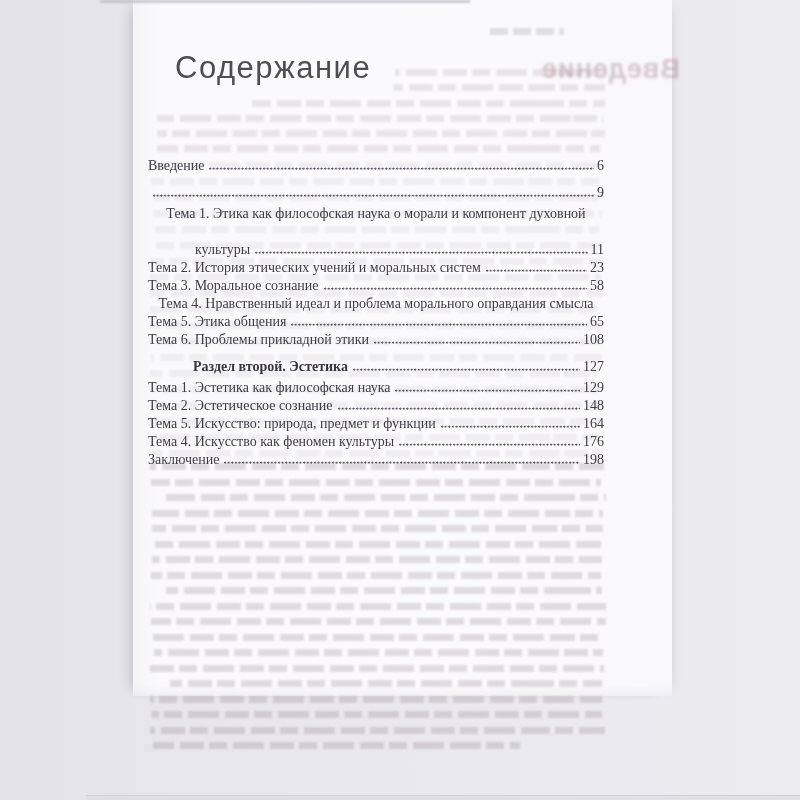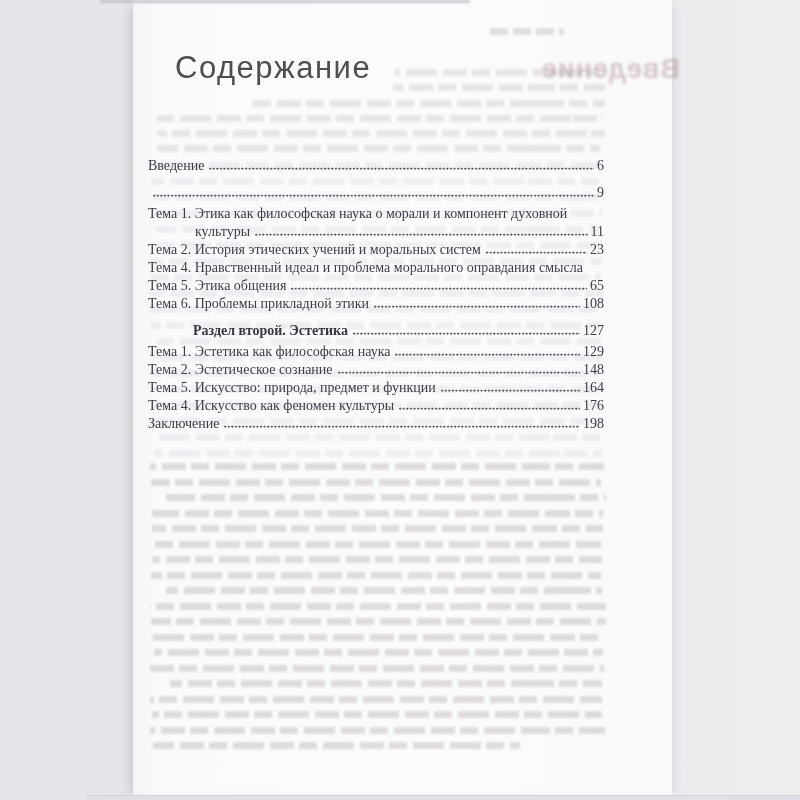--- a/index.html
+++ b/index.html
@@ -2,21 +2,21 @@
 <html><head>
 <meta charset="utf-8">
 <style>
   html,body{margin:0;padding:0;}
   .photo{
     position:relative; width:800px; height:800px; overflow:hidden;
     background:linear-gradient(90deg,#e5e4e8 0%,#e6e5e9 15%,#ebeaee 70%,#edecef 100%);
     font-family:"Liberation Serif", serif;
   }
   .page{
-    position:absolute; left:133px; top:0; width:539px; height:800px;
+    position:absolute; left:133px; top:0; width:539px; height:696px;
     background:linear-gradient(90deg,#f4f3f6 0px,#faf9fc 22px,#fbfafc 60%,#f9f8fb 100%);
     box-shadow:-9px 0 12px -7px rgba(40,40,55,.20), 7px 0 10px -7px rgba(40,40,55,.12);
   }
   .page::after{ 
     content:""; position:absolute; left:0; right:0; bottom:0; height:10px;
     background:linear-gradient(180deg, rgba(0,0,0,0) 0%, rgba(60,60,80,.05) 100%);
   }
   .edge-top{
     position:absolute; left:100px; top:0; width:370px; height:3px;
     background:#b9b8c1; filter:blur(.8px); opacity:.75; z-index:5;
@@ -48,24 +48,24 @@
     background:repeating-linear-gradient(90deg,
       #7a6e76 0 24px, transparent 24px 29px,
       #7a6e76 29px 47px, transparent 47px 53px,
       #7a6e76 53px 84px, transparent 84px 90px);
   }
   
   .toc{
     position:absolute; left:15px; top:157px; width:456px; z-index:3;
     font-size:14px; line-height:18px; color:#3e3c44;
   }
-  .trow{display:flex; align-items:baseline; white-space:nowrap;}
+  .trow{display:flex; align-items:baseline; white-space:nowrap;justify-content:center;}
   .trow.section{margin-top:9px; margin-bottom:3px;}
   .trow.section .lbl{font-weight:bold; padding-left:45px; color:#38363e;}
-  .trow.cont .lbl{padding-left:47px;}
+  .trow.cont .lbl{padding-left:47px;margin-top:18px;}
   .leader{
     flex:1; min-width:14px; height:11px; margin:0 3px 0 5px;
     align-self:baseline;
     background-image:radial-gradient(circle at 1.2px 9.6px, #5d5a64 0.8px, rgba(0,0,0,0) 1.3px);
     background-size:3.6px 11px; background-repeat:repeat-x; background-position:0 0;
   }
   .pnum{text-align:right;}
 </style>
 </head>
 <body>
@@ -142,20 +142,25 @@
         <div class="trow cont">
           <span class="lbl">культуры</span>
           <span class="leader"></span>
           <span class="pnum">11</span>
         </div>
         <div class="trow plain">
           <span class="lbl">Тема 2. История этических учений и моральных систем</span>
           <span class="leader"></span>
           <span class="pnum">23</span>
         </div>
+        <div class="trow plain">
+          <span class="lbl">Тема 3. Моральное сознание</span>
+          <span class="leader"></span>
+          <span class="pnum">58</span>
+        </div>
         <div class="trow wrap1">
           <span class="lbl">Тема 4. Нравственный идеал и проблема морального оправдания смысла</span>
         </div>
         <div class="trow plain">
           <span class="lbl">Тема 5. Этика общения</span>
           <span class="leader"></span>
           <span class="pnum">65</span>
         </div>
         <div class="trow plain">
           <span class="lbl">Тема 6. Проблемы прикладной этики</span>

